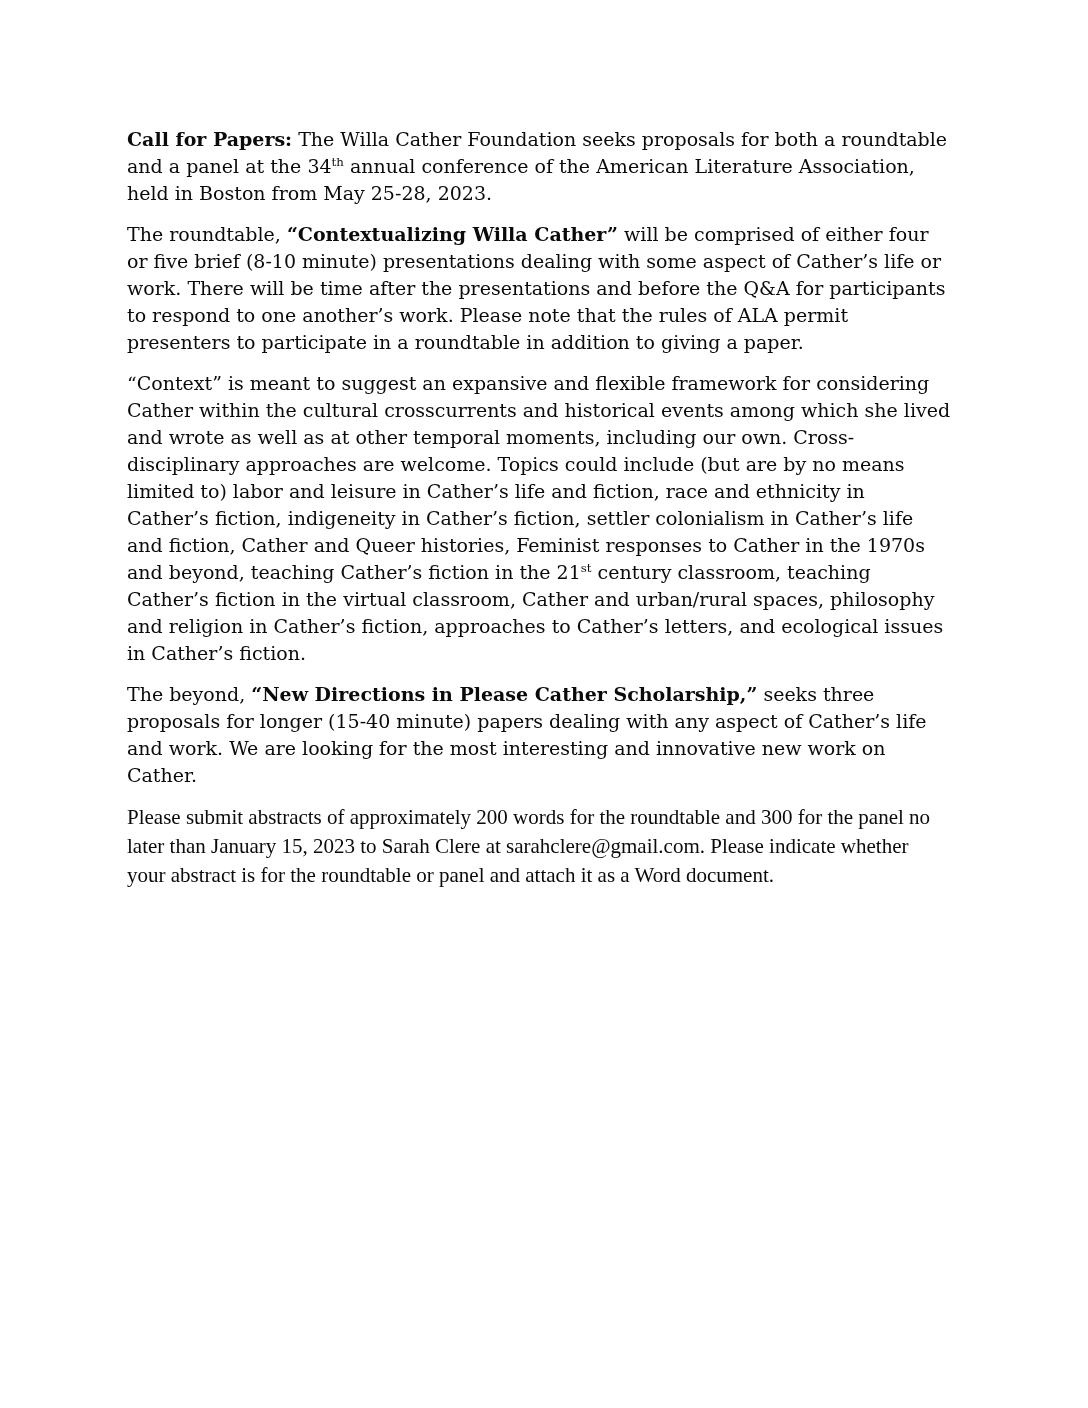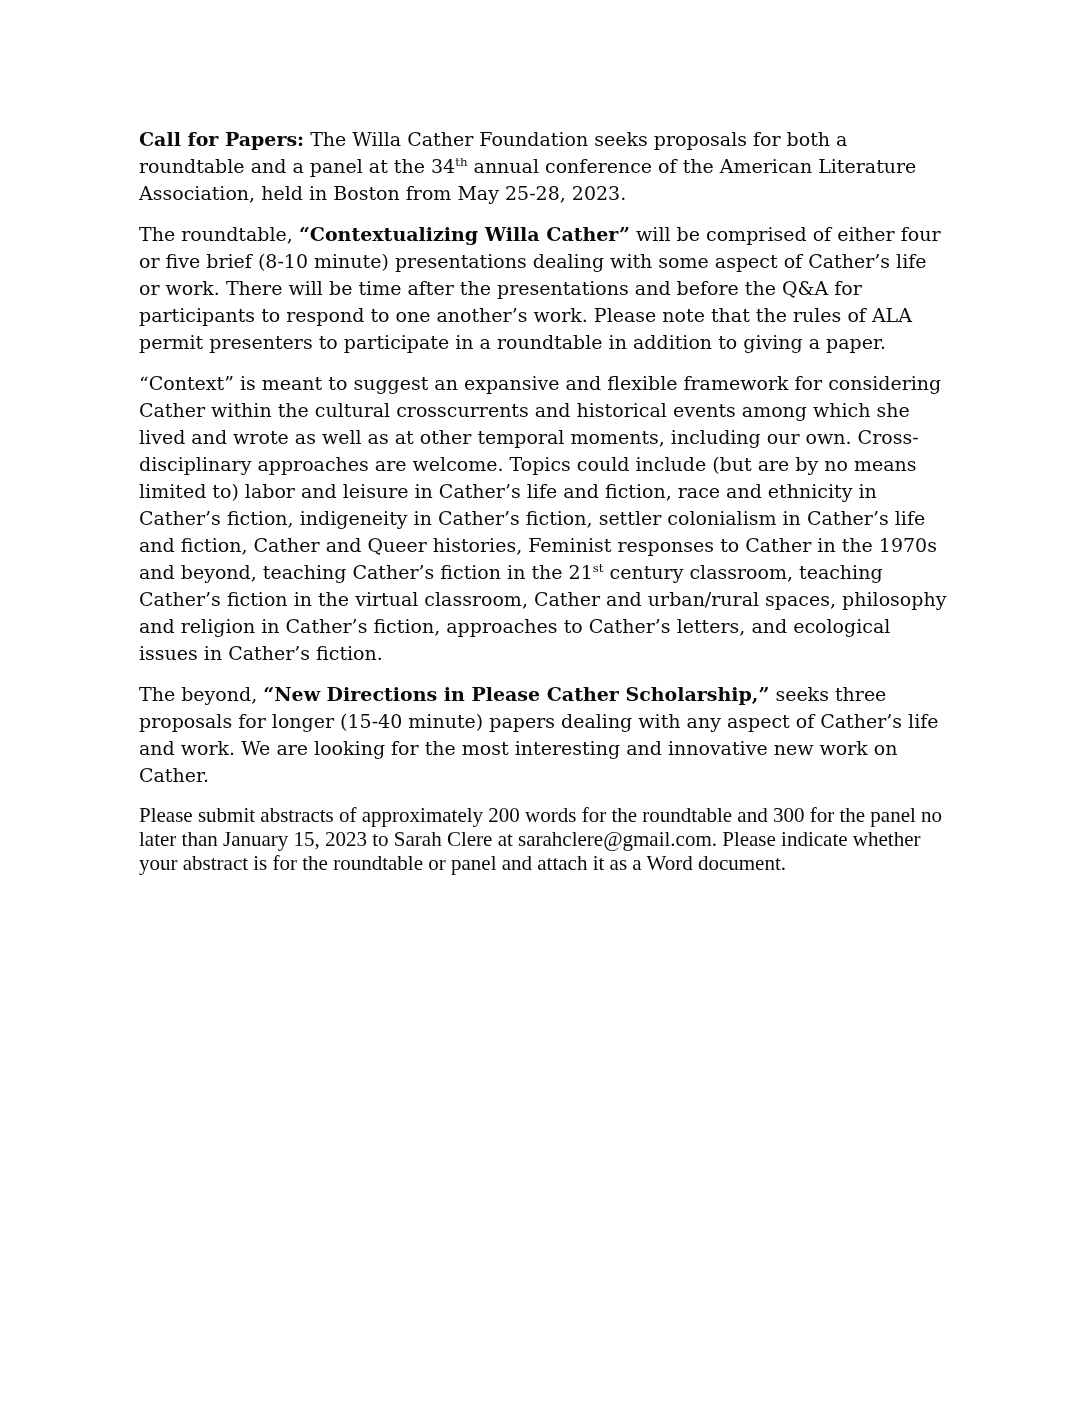--- a/index.html
+++ b/index.html
@@ -14,41 +14,41 @@
     font-family: "DejaVu Serif", serif;
     color: #0a0a0a;
   }
   .page {
     position: absolute;
     left: 127px;
     top: 126px;
     width: 824px;
   }
   .para {
-    margin: 0 0 14px 12px;
+    margin: 0 0 14px 0;
     font-size: 19px;
     line-height: 27px;
     text-align: left;
   }
   .b {
     font-weight: bold;
   }
   sup.ss {
     font-size: 0.62em;
     vertical-align: super;
     line-height: 0;
   }
   .url-line {
     margin-left: 6px;
   }
   
   .para-alt {
     font-family: "Liberation Serif", serif;
     font-size: 21px;
-    line-height: 24px;
+    line-height: 29px;
   }
 </style>
 </head>
 <body>
 
 <div class="page">
 
   <p class="para"><span class="b">Call for Papers:</span><span> The Willa Cather Foundation seeks proposals for both a roundtable and a panel at the 34</span><sup class="ss">th</sup><span> annual conference of the American Literature Association, held in Boston from May 25-28, 2023.</span></p>
 
   <p class="para"><span>The roundtable, </span><span class="b">“Contextualizing Willa Cather”</span><span> will be comprised of either four or five brief (8-10 minute) presentations dealing with some aspect of Cather’s life or work. There will be time after the presentations and before the Q&amp;A for participants to respond to one another’s work. Please note that the rules of ALA permit presenters to participate in a roundtable in addition to giving a paper.</span></p>

